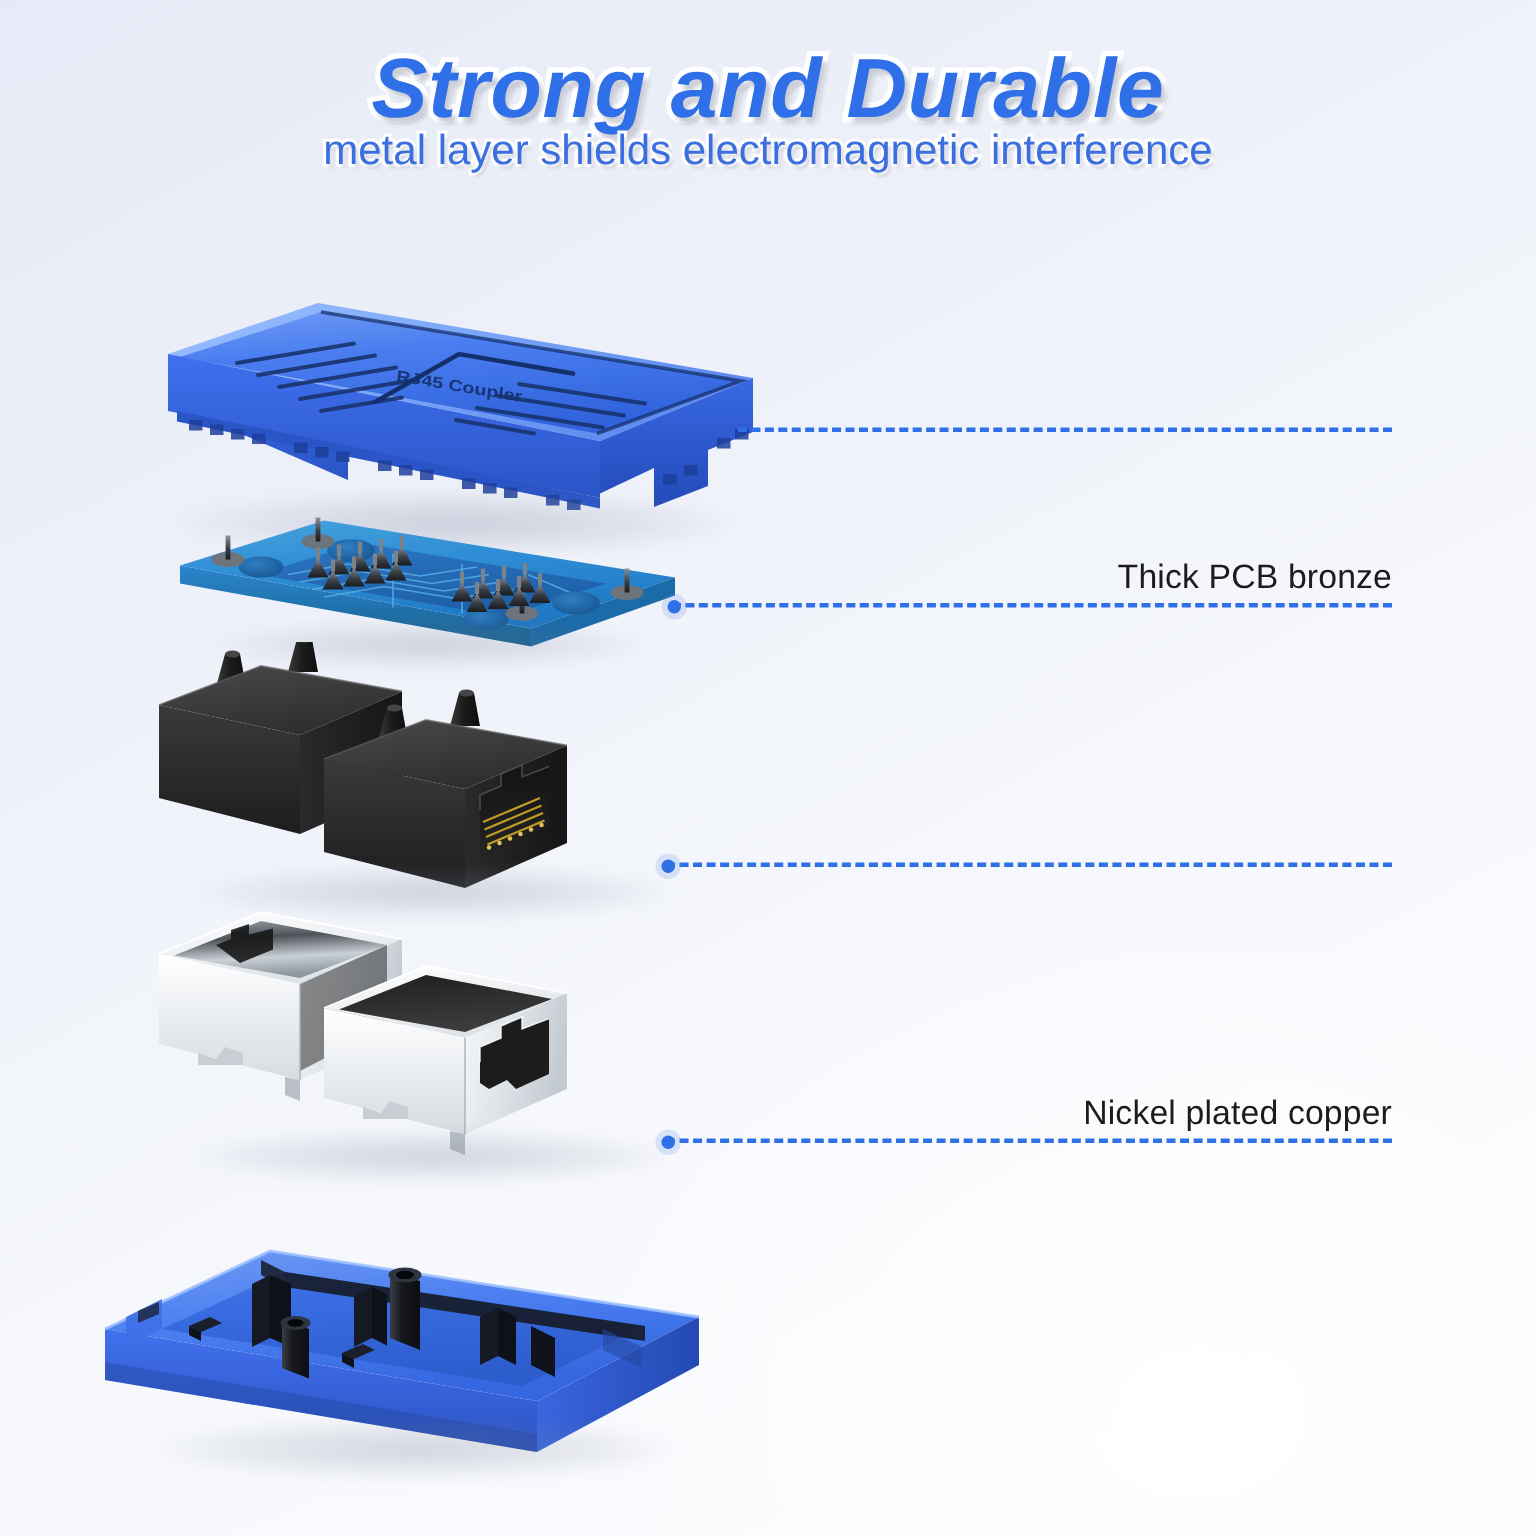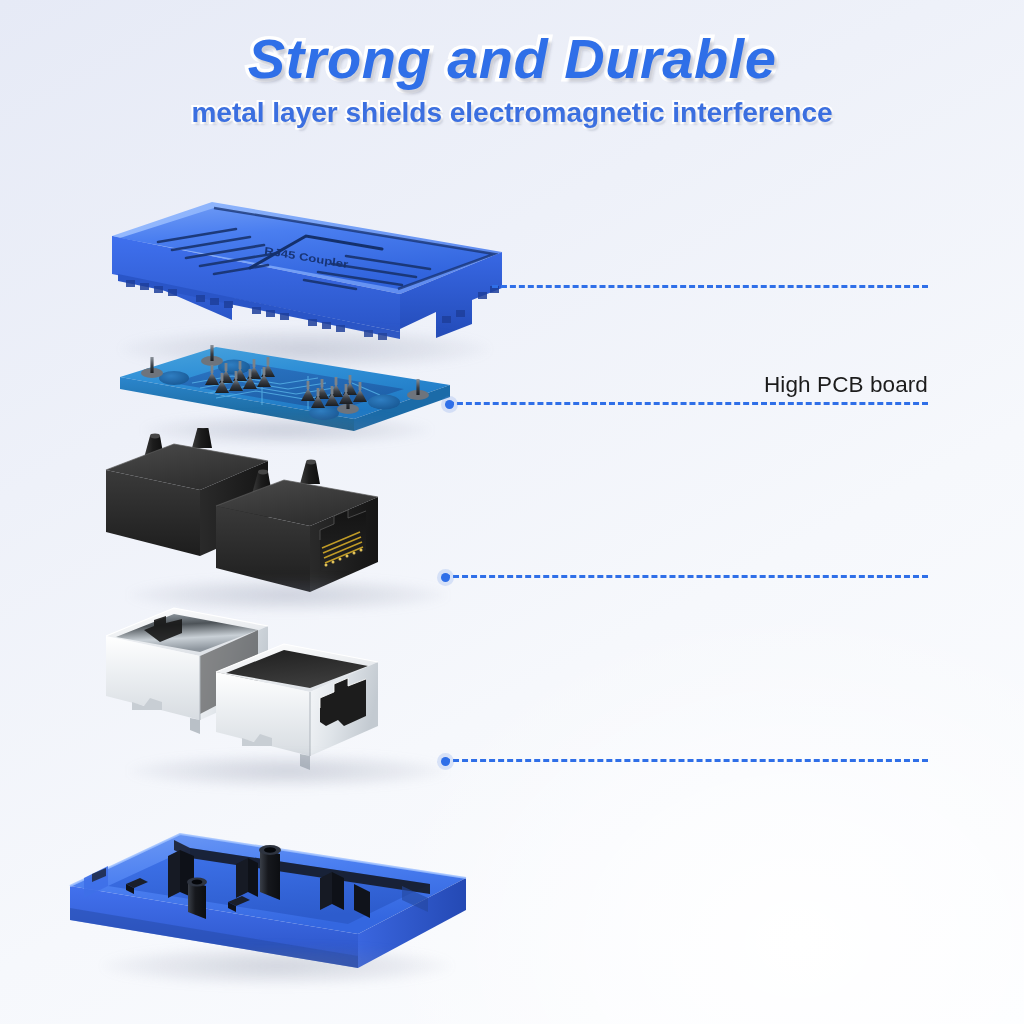--- a/index.html
+++ b/index.html
@@ -17,22 +17,22 @@
   #title {
     position:absolute; top:26px; left:0; width:1024px; text-align:center;
     font-size:56px; font-weight:bold; font-style:italic;
     letter-spacing:0.5px;
     color:#2f6fe8;
     -webkit-text-stroke:7px #ffffff;
     paint-order:stroke fill;
     text-shadow:3px 4px 3px rgba(140,145,165,0.45);
   }
   #subtitle {
-    position:absolute; top:97px; left:0; width:1024px; text-align:center;
-    font-size:28px; font-weight:bold;
+    position:absolute; top:84px; left:0; width:1024px; text-align:center;
+    font-size:28px; font-weight:normal;
     color:#3b6fe0;
     -webkit-text-stroke:4px #ffffff;
     paint-order:stroke fill;
     text-shadow:2px 3px 2px rgba(150,155,175,0.35);
   }
 
   
   .callout { position:absolute; }
   .callout-label {
     position:absolute; right:0; bottom:7px;
@@ -535,31 +535,32 @@
 
 </div>
 
 <div>
 
   <div class="callout" style="left:492px; top:252px; width:436px; height:36px;">
     <div class="callout-line" style="width:436px;"></div>
   </div>
 
   <div class="callout" style="left:448px; top:369px; width:480px; height:36px;">
-    <div class="callout-label">High PCB board</div>
+    <div class="callout-label">Thick PCB bronze</div>
     <div class="callout-line" style="width:480px;">
       <div class="callout-dot"></div>
     </div>
   </div>
 
   <div class="callout" style="left:444px; top:542px; width:484px; height:36px;">
     <div class="callout-line" style="width:484px;">
       <div class="callout-dot"></div>
     </div>
   </div>
 
   <div class="callout" style="left:444px; top:726px; width:484px; height:36px;">
+    <div class="callout-label">Nickel plated copper</div>
     <div class="callout-line" style="width:484px;">
       <div class="callout-dot"></div>
     </div>
   </div>
 
 </div>
 
 </body></html>

